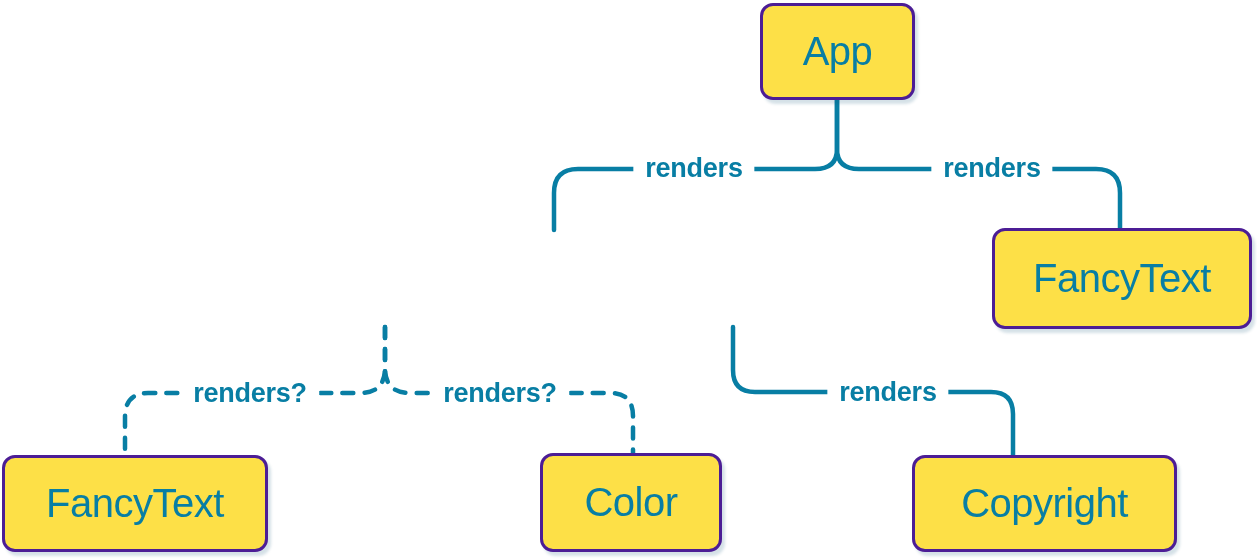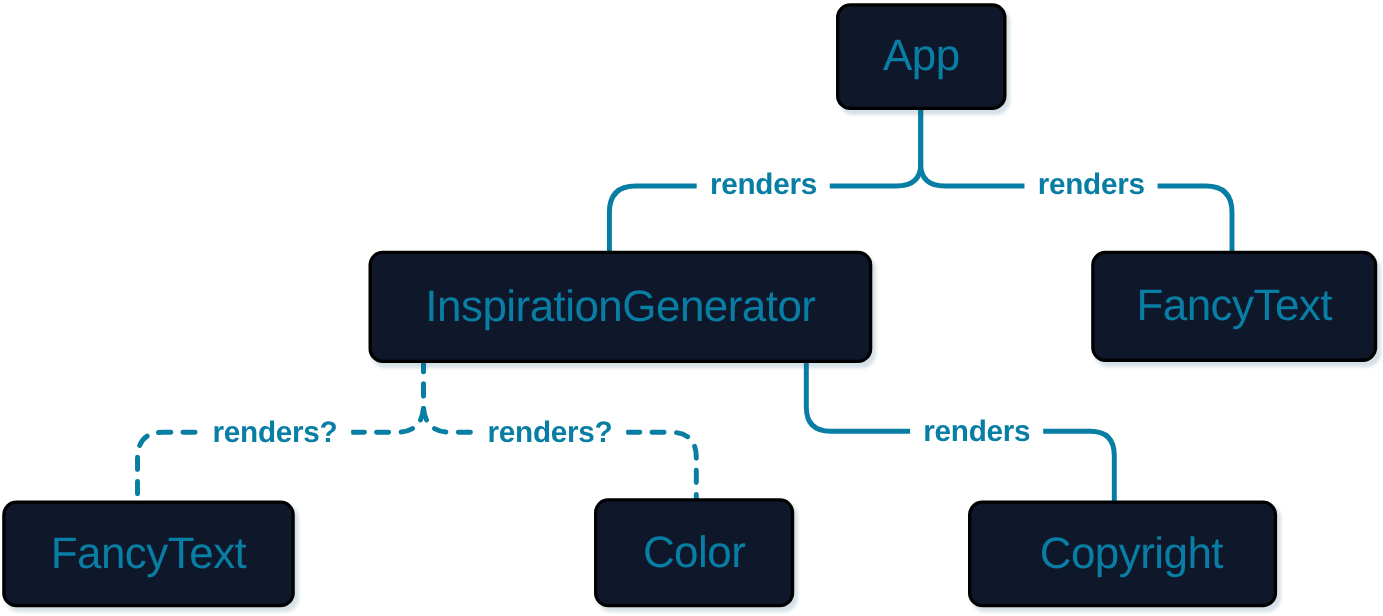--- a/index.html
+++ b/index.html
@@ -26,22 +26,22 @@
     stroke: #087ea4;
     stroke-width: 4.5;
     stroke-linecap: round;
   }
   .edge.dashed {
     stroke-dasharray: 11 11;
   }
   .node {
     position: absolute;
     z-index: 2;
-    background: #0f172a;
-    border: 3px solid #000000;
+    background: #fde047;
+    border: 3px solid #4c1d95;
     border-radius: 13px;
     box-shadow: 3px 4px 3px rgba(20, 90, 120, 0.18);
     display: flex;
     align-items: center;
     justify-content: center;
   }
   .node .node-label {
     color: #087ea4;
     font-size: 40px;
     font-weight: 500;
@@ -60,21 +60,21 @@
     letter-spacing: -0.25px;
     white-space: nowrap;
     text-align: center;
   }
   
   .node-app            { left: 760px; top: 3px;   width: 149px; height: 91px; }
   .node-ig             { left: 335px; top: 228px; width: 452px; height: 96px; }
   .node-fancytext-top  { left: 992px; top: 228px; width: 254px; height: 95px; }
   .node-fancytext-bot  { left: 2px;   top: 455px; width: 260px; height: 91px; }
   .node-color          { left: 540px; top: 453px; width: 176px; height: 93px; }
-  .node-copyright      { left: 880px; top: 455px; width: 259px; height: 91px; padding-left: 16px; }
+  .node-copyright      { left: 912px; top: 455px; width: 259px; height: 91px; }
   
   .label-app-ig        { left: 694px; top: 168px; }
   .label-app-ft        { left: 992px; top: 168px; }
   .label-ig-ft         { left: 250px; top: 393px; }
   .label-ig-color      { left: 500px; top: 393px; }
   .label-ig-copyright  { left: 888px; top: 392px; }
 </style>
 </head>
 <body>
 
@@ -85,23 +85,20 @@
     <path class="edge" d="M 837 97 L 837 149 Q 837 169 859 169 L 1096 169 Q 1120 169 1120 193 L 1120 230"></path>
     <path class="edge" d="M 733 327 L 733 370 Q 733 392 755 392 L 991 392 Q 1013 392 1013 414 L 1013 457"></path>
     <path class="edge dashed" d="M 385 327 L 385 368 Q 385 393 360 393 L 148 393 Q 125 393 125 417 L 125 457"></path>
     <path class="edge dashed" d="M 385 327 L 385 368 Q 385 393 410 393 L 610 393 Q 633 393 633 416 L 633 455"></path>
   </svg>
 
   <div class="node node-app">
     <span class="node-label">App</span>
   </div>
 
-  <div class="node node-ig">
-    <span class="node-label">InspirationGenerator</span>
-  </div>
 
   <div class="node node-fancytext-top">
     <span class="node-label">FancyText</span>
   </div>
 
   <div class="node node-fancytext-bot">
     <span class="node-label">FancyText</span>
   </div>
 
   <div class="node node-color">

